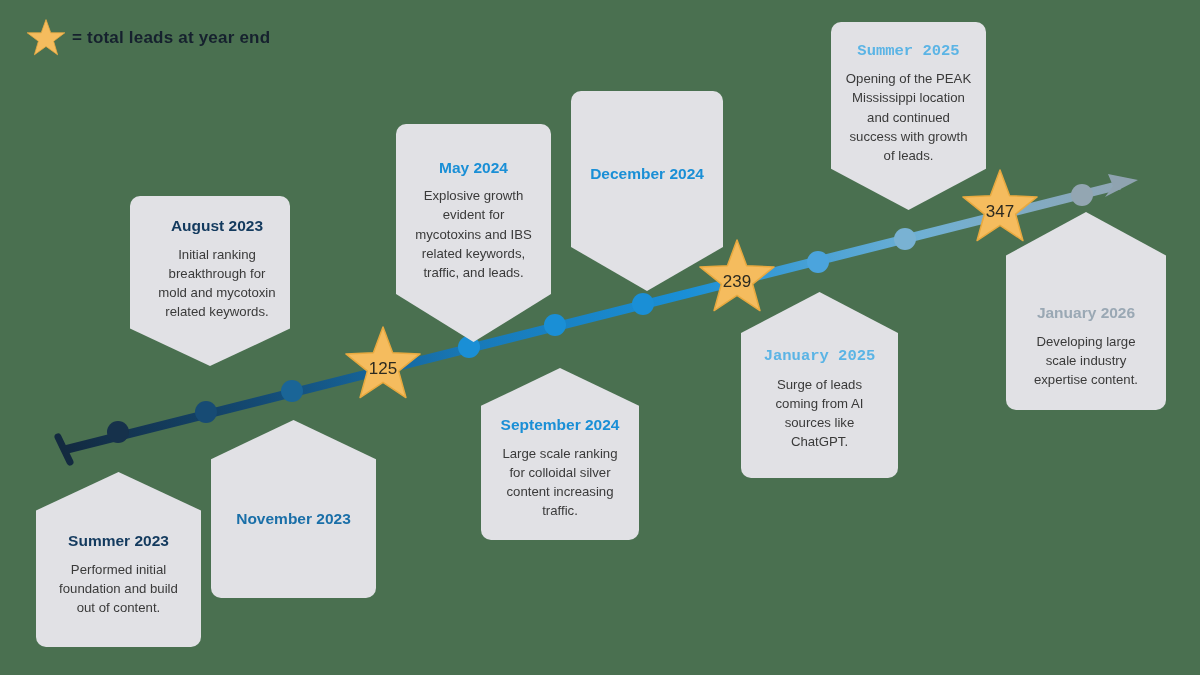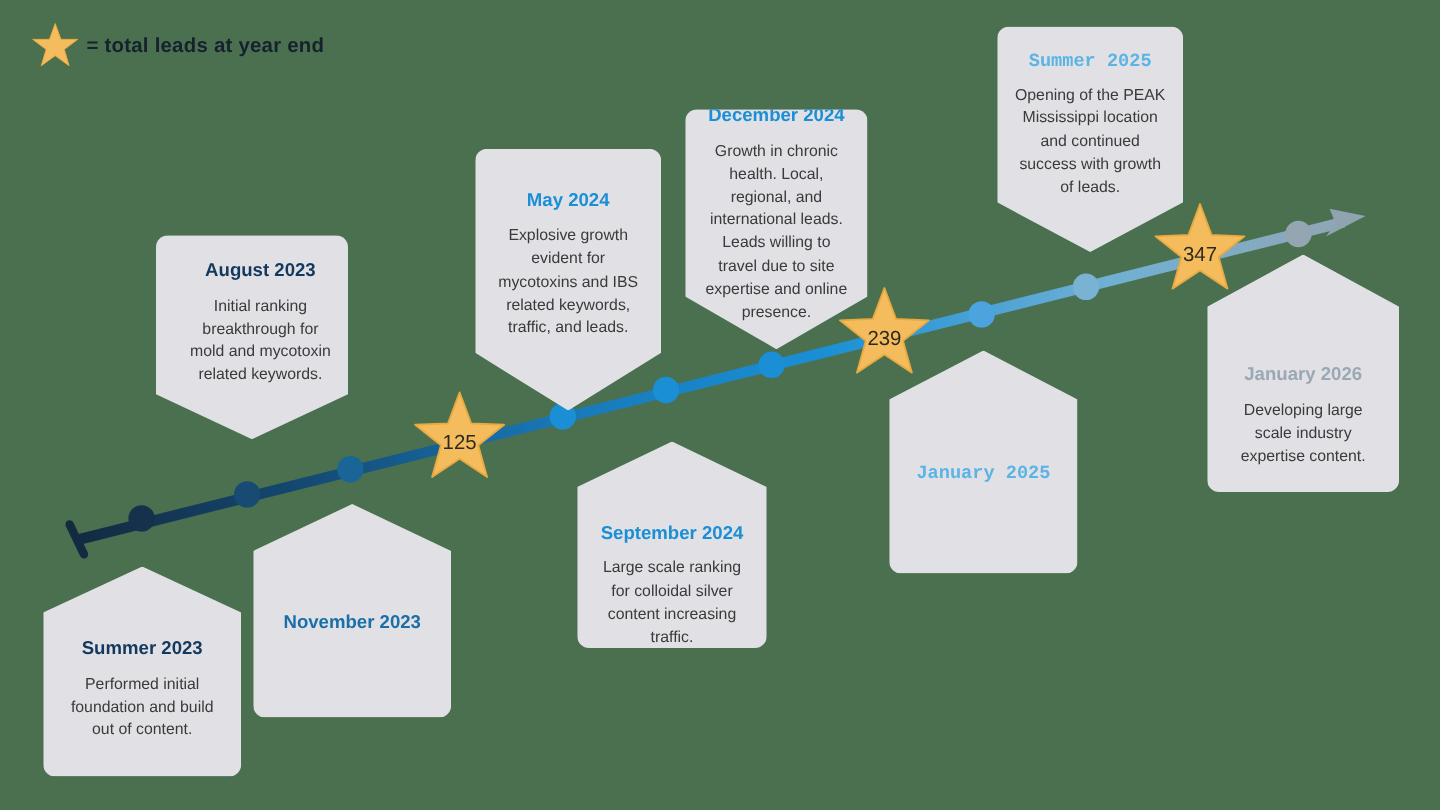--- a/index.html
+++ b/index.html
@@ -193,35 +193,35 @@
         <div class="card-inner">
           <div class="card-title t-blue">November 2023</div>
         </div>
       </div>
       <div class="card down" style="left: 396px; top: 124px; width: 155px; height: 218px;">
         <div class="card-inner">
           <div class="card-title t-bright">May 2024</div>
           <div class="card-body">Explosive growth evident for mycotoxins and IBS related keywords, traffic, and leads.</div>
         </div>
       </div>
-      <div class="card up" style="left: 481px; top: 368px; width: 158px; height: 172px; justify-content: flex-end;">
+      <div class="card up" style="left: 481px; top: 368px; width: 158px; height: 172px;">
         <div class="card-inner">
           <div class="card-title t-bright">September 2024</div>
           <div class="card-body">Large scale ranking for colloidal silver content increasing traffic.</div>
         </div>
       </div>
       <div class="card down" style="left: 571px; top: 91px; width: 152px; height: 200px;">
         <div class="card-inner">
           <div class="card-title t-bright">December 2024</div>
-          <div class="card-body">Growth in chronic health. Local, regional, and international leads. Leads willing to travel due to site expertise and online presence.</div>
         </div>
       </div>
       <div class="card up" style="left: 741px; top: 292px; width: 157px; height: 186px;">
         <div class="card-inner">
           <div class="card-title t-sky">January 2025</div>
+          <div class="card-body">Surge of leads coming from AI sources like ChatGPT.</div>
         </div>
       </div>
       <div class="card down" style="left: 831px; top: 22px; width: 155px; height: 188px;">
         <div class="card-inner">
           <div class="card-title t-sky">Summer 2025</div>
           <div class="card-body">Opening of the PEAK Mississippi location and continued success with growth of leads.</div>
         </div>
       </div>
       <div class="card up" style="left: 1006px; top: 212px; width: 160px; height: 198px;">
         <div class="card-inner">

